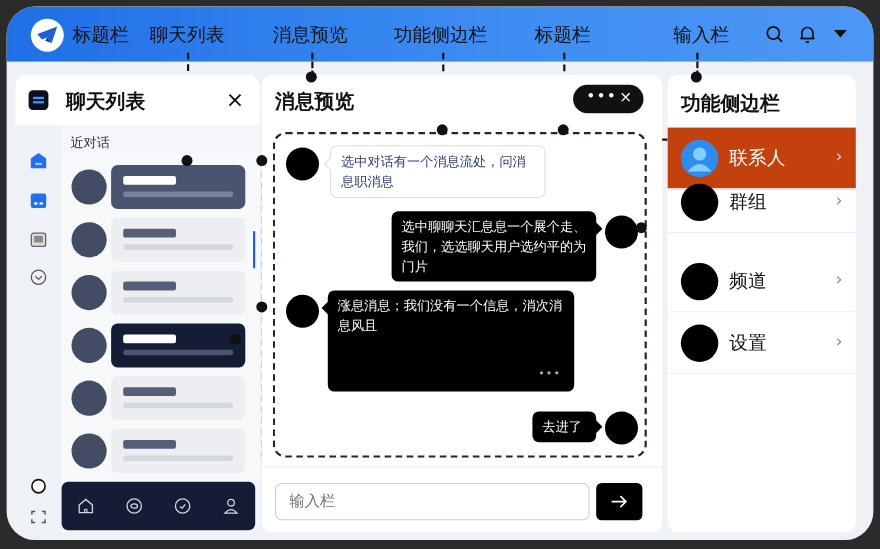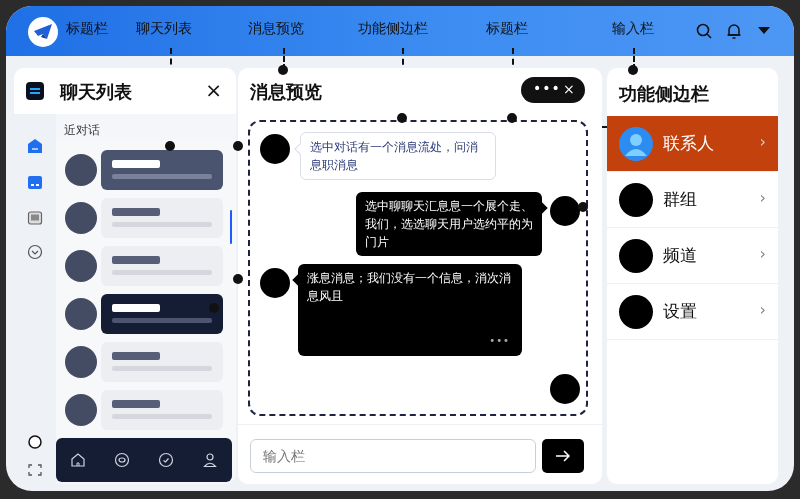--- a/index.html
+++ b/index.html
@@ -11,21 +11,21 @@
   }
   .titlebar {
     position: absolute; left: 0; top: 0; width: 100%; height: 50px;
     background: linear-gradient(90deg, #1f6fe6 0%, #3c8cf2 55%, #4d97f4 100%);
     color: #111; display: flex; align-items: center;
   }
   .logo {
     position: absolute; left: 22px; top: 11px; width: 30px; height: 30px;
     border-radius: 50%; background: #fff; display: flex; align-items: center; justify-content: center;
   }
-  .tb-label { position: absolute; top: 14px; font-size: 14px; color: #111; font-weight: 500; white-space: nowrap; }
+  .tb-label { position: absolute; top: 14px; font-size: 17px; color: #111; font-weight: 500; white-space: nowrap; }
   .tb-icon { position: absolute; top: 15px; width: 20px; height: 20px; display:flex; align-items:center; justify-content:center; }
   .leader { position: absolute; border-left: 2px dashed #111; }
   .leader-h { position: absolute; border-top: 2px dashed #111; }
   .dot { position: absolute; width: 10px; height: 10px; border-radius: 50%; background: #111; }
 
   
   .panel { position: absolute; background: #fff; border-radius: 10px; }
   .chatlist { left: 8px; top: 62px; width: 222px; height: 416px; background: #f4f6f9; }
   .cl-header { position:absolute; left:0; top:0; width:100%; height:46px; background:#fff; border-radius:10px 10px 0 0; }
   .cl-menu { position:absolute; left:12px; top:14px; width:18px; height:18px; background:#0b1020; border-radius:4px; }
@@ -266,20 +266,24 @@
       </div>
       <div class="m-avatar" style="left:300px; top:74px;"></div>
 
       <div class="m-avatar" style="left:10px; top:146px;"></div>
       <div class="bubble darkb" style="left:48px; top:142px; width:224px; height:92px;">
         <span class="tail" style="left:-4px; top:12px;"></span>
         <span>涨息消息；我们没有一个信息，消次消息风且</span>
         <span class="bub-more">•••</span>
       </div>
 
+      <div class="bubble darkb" style="left:234px; top:252px; width:58px;">
+        <span class="tail" style="right:-4px; top:10px;"></span>
+        <span>去进了</span>
+      </div>
       <div class="m-avatar" style="left:300px; top:252px;"></div>
     </div>
     <div class="input-row">
       <input class="input" placeholder="输入栏" style="">
       <div class="send">
         <svg width="16" height="14" viewBox="0 0 16 14">
             <path d="M1 7 H14 M9 2 L14 7 L9 12" fill="none" stroke="#fff" stroke-width="1.5"></path>
           </svg>
       </div>
     </div>
@@ -290,21 +294,21 @@
     <div class="fs-item active" style="top:48px;">
       <div class="fs-ico" style="background:#2d8cf0;">
         <svg width="34" height="34" viewBox="0 0 34 34">
             <circle cx="17" cy="13" r="6" fill="#7fd0ff"></circle>
             <path d="M6 29 Q17 15 28 29 Z" fill="#7fd0ff"></path>
           </svg>
       </div>
       <span class="fs-label">联系人</span>
       <span class="fs-chev">›</span>
     </div>
-    <div class="fs-item" style="top:104px;text-align:right;">
+    <div class="fs-item" style="top:88px;text-align:right;">
       <div class="fs-ico"></div>
       <span class="fs-label">群组</span>
       <span class="fs-chev">›</span>
     </div>
     <div class="fs-item" style="top:160px;text-align:right;">
       <div class="fs-ico"></div>
       <span class="fs-label">频道</span>
       <span class="fs-chev">›</span>
     </div>
     <div class="fs-item" style="top:216px;">

